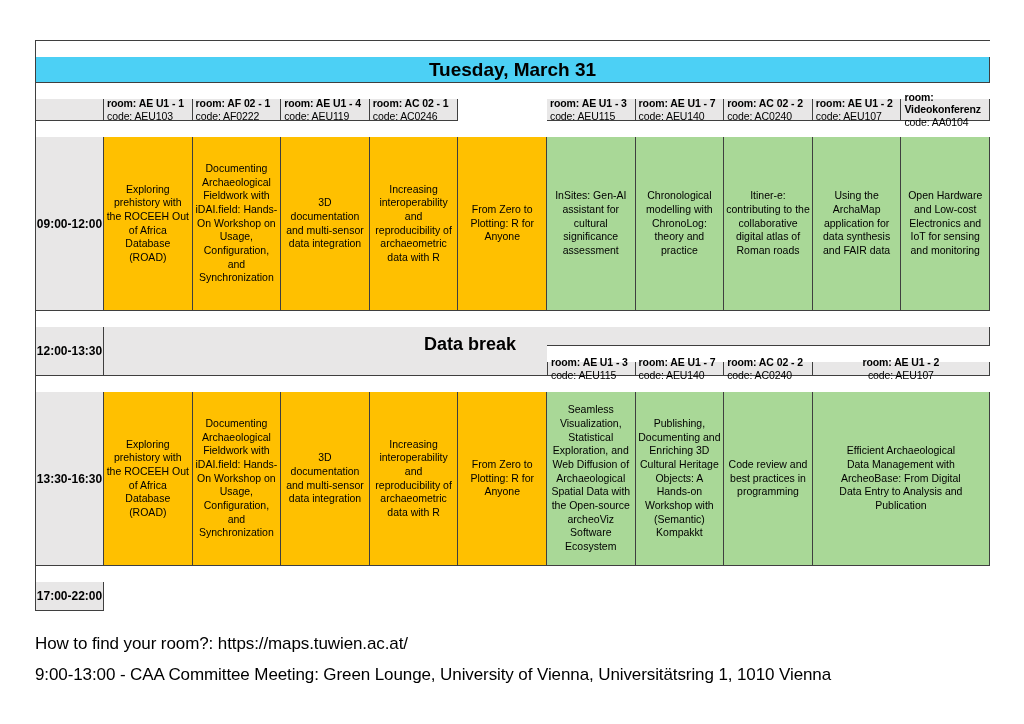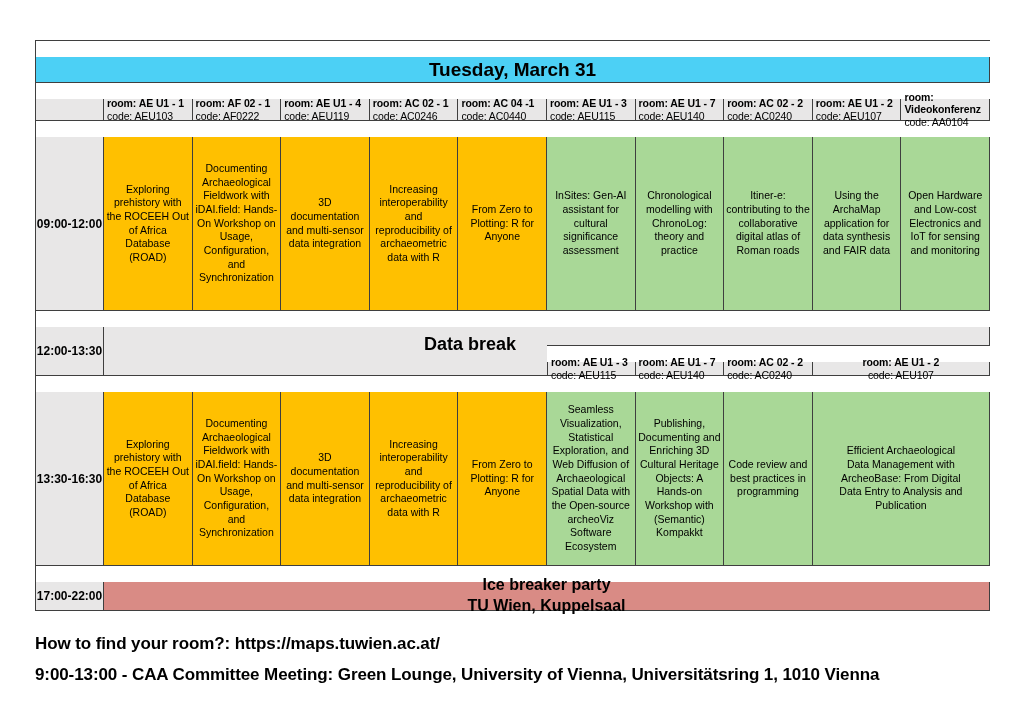--- a/index.html
+++ b/index.html
@@ -39,21 +39,21 @@
   .time{display:flex;align-items:center;justify-content:center;
     font-weight:bold;font-size:12px;text-align:center;}
   .session{display:flex;align-items:center;justify-content:center;
     text-align:center;font-weight:normal;font-size:10.5px;line-height:1.3;
     padding:2px;}
   .session .narrow{max-width:125px;margin:0 auto;}
   .lunch-label{position:absolute;left:434px;top:303px;transform:translate(-50%,-50%);
     font-weight:bold;font-size:18px;white-space:nowrap;z-index:2;}
   .evening-cell{display:flex;flex-direction:column;align-items:center;justify-content:center;
     font-weight:bold;font-size:16px;line-height:1.3;text-align:center;}
-  .footer{position:absolute;left:35px;top:634px;width:985px;font-weight:bold;
+  .footer{position:absolute;left:35px;top:634px;width:985px;font-weight:normal;
     font-size:17px;letter-spacing:-0.1px;}
   .footer .line2{margin-top:11px;}
 </style>
 </head>
 <body>
 
 <div class="page">
 
   <div class="schedule">
 
@@ -69,24 +69,20 @@
       <div class="room">room: AF 02 - 1</div>
       <div class="code">code: AF0222</div>
     </div>
     <div class="c gray roomhead" style="grid-area:2/4/3/5">
       <div class="room">room: AE U1 - 4</div>
       <div class="code">code: AEU119</div>
     </div>
     <div class="c gray roomhead" style="grid-area:2/5/3/6">
       <div class="room">room: AC 02 - 1</div>
       <div class="code">code: AC0246</div>
-    </div>
-    <div class="c gray roomhead" style="grid-area:2/6/3/7">
-      <div class="room">room: AC 04 -1</div>
-      <div class="code">code: AC0440</div>
     </div>
     <div class="c gray roomhead" style="grid-area:2/7/3/8">
       <div class="room">room: AE U1 - 3</div>
       <div class="code">code: AEU115</div>
     </div>
     <div class="c gray roomhead" style="grid-area:2/8/3/9">
       <div class="room">room: AE U1 - 7</div>
       <div class="code">code: AEU140</div>
     </div>
     <div class="c gray roomhead" style="grid-area:2/9/3/10">
@@ -178,24 +174,20 @@
       <span>Publishing, Documenting and Enriching 3D Cultural Heritage Objects: A Hands-on Workshop with (Semantic) Kompakkt</span>
       </div>
     <div class="c green session" style="grid-area:6/9/7/10">
       <span>Code review and best practices in programming</span>
       </div>
     <div class="c green session" style="grid-area:6/10/7/12">
       <span class="narrow">Efficient Archaeological Data Management with ArcheoBase: From Digital Data Entry to Analysis and Publication</span>
       </div>
 
     <div class="c gray time" style="grid-area:7/1/8/2">17:00-22:00</div>
-    <div class="c red evening-cell" style="grid-area:7/2/8/12">
-      <div>Ice breaker party</div>
-      <div>TU Wien, Kuppelsaal</div>
-    </div>
 
     <div class="lunch-label">Data break</div>
   </div>
 
   <div class="footer">
     <div class="line1">How to find your room?: https://maps.tuwien.ac.at/</div>
     <div class="line2">9:00-13:00 - CAA Committee Meeting: Green Lounge, University of Vienna, Universitätsring 1, 1010 Vienna</div>
   </div>
 
 </div>

